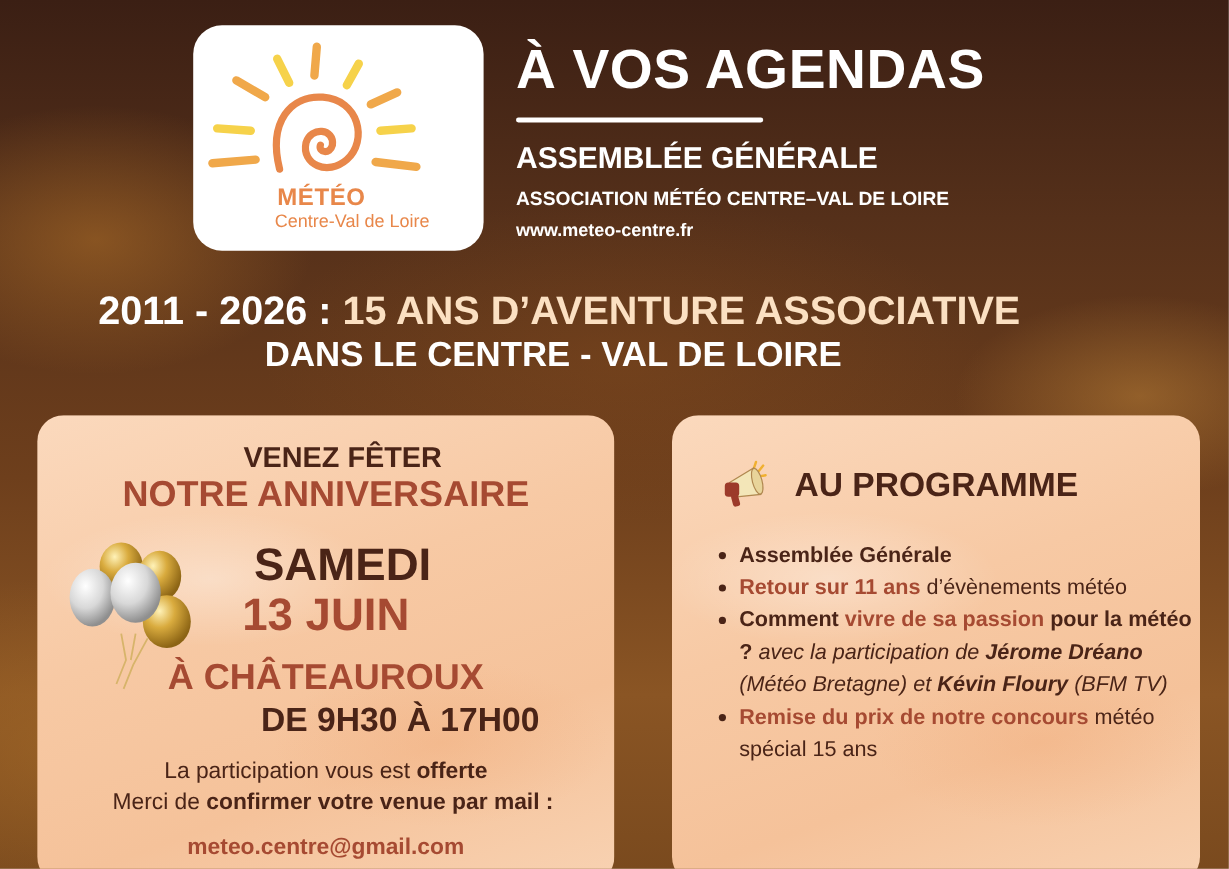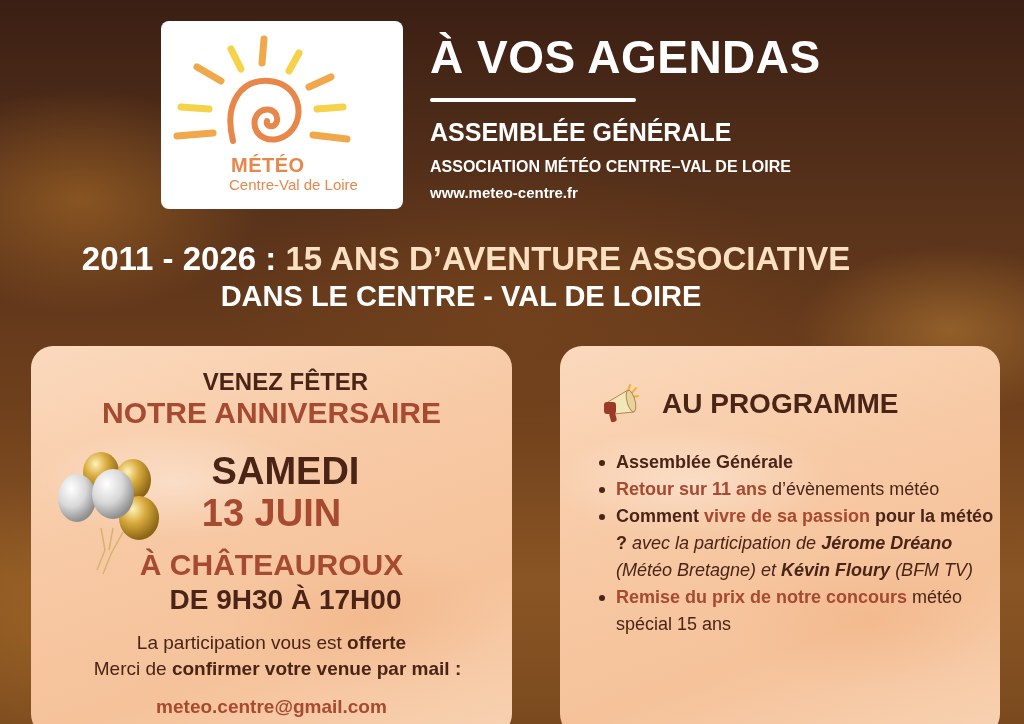--- a/index.html
+++ b/index.html
@@ -9,21 +9,21 @@
     position: relative;
     background:
       radial-gradient(ellipse 260px 160px at 80px 200px, rgba(176,112,40,0.55), transparent 70%),
       radial-gradient(ellipse 220px 120px at 950px 330px, rgba(200,140,60,0.45), transparent 70%),
       radial-gradient(ellipse 300px 200px at 60px 620px, rgba(170,110,40,0.5), transparent 70%),
       radial-gradient(ellipse 400px 180px at 520px 300px, rgba(140,80,30,0.35), transparent 75%),
       linear-gradient(180deg, #3b1f14 0%, #55301a 25%, #6e3f1c 55%, #8a5524 80%, #7a4a1e 100%);
   }
   .logo-box {
     position: absolute; left: 161px; top: 21px; width: 242px; height: 188px;
-    background: #ffffff; border-radius: 8px;
+    background: #ffffff; border-radius: 24px;
   }
   .logo-box svg { position: absolute; left: 0; top: 0; }
   .logo-title {
     position: absolute; left: 70px; top: 133px; font-size: 20px; font-weight: bold;
     color: #e8874a; letter-spacing: 0.5px;
   }
   .logo-sub {
     position: absolute; left: 68px; top: 155px; font-size: 15px; color: #e8874a;
   }
   .head-title {
@@ -61,21 +61,21 @@
   .card-left { left: 31px; width: 481px; }
   .card-right { left: 560px; width: 440px; }
   .c { position: absolute; left: 0; width: 100%; text-align: center; white-space: nowrap; }
   .dark { color: #4a2417; padding-left: 28px; }
   .rust { color: #a64a32; }
   .l-venez { top: 22px; font-size: 24px; font-weight: bold; }
   .l-notre { top: 50px; font-size: 30px; font-weight: bold; }
   .l-samedi { top: 104px; font-size: 38px; font-weight: bold; }
   .l-juin { top: 146px; font-size: 38px; font-weight: bold; }
   .l-city { top: 202px; font-size: 30px; font-weight: bold; }
-  .l-hours { top: 238px; font-size: 28px; font-weight: bold; }
+  .l-hours { top: 238px; font-size: 28px; font-weight: bold; margin-left: 48px; }
   .l-p1 { top: 286px; font-size: 19px; color: #4a2417; }
   .l-p2 { top: 312px; font-size: 19px; color: #4a2417; padding-left: 12px; }
   .l-mail { top: 338px; font-size: 19px; font-weight: bold; color: #a64a32; margin-top: 12px; }
   b.db { font-weight: bold; }
   .balloons { position: absolute; left: 22px; top: 104px; }
   .prog-head {
     position: absolute; left: 40px; top: 36px; display: flex; align-items: center; gap: 8px;
   }
   .prog-title { font-size: 28px; font-weight: bold; color: #4a2417; white-space: nowrap; }
   .prog-list {

